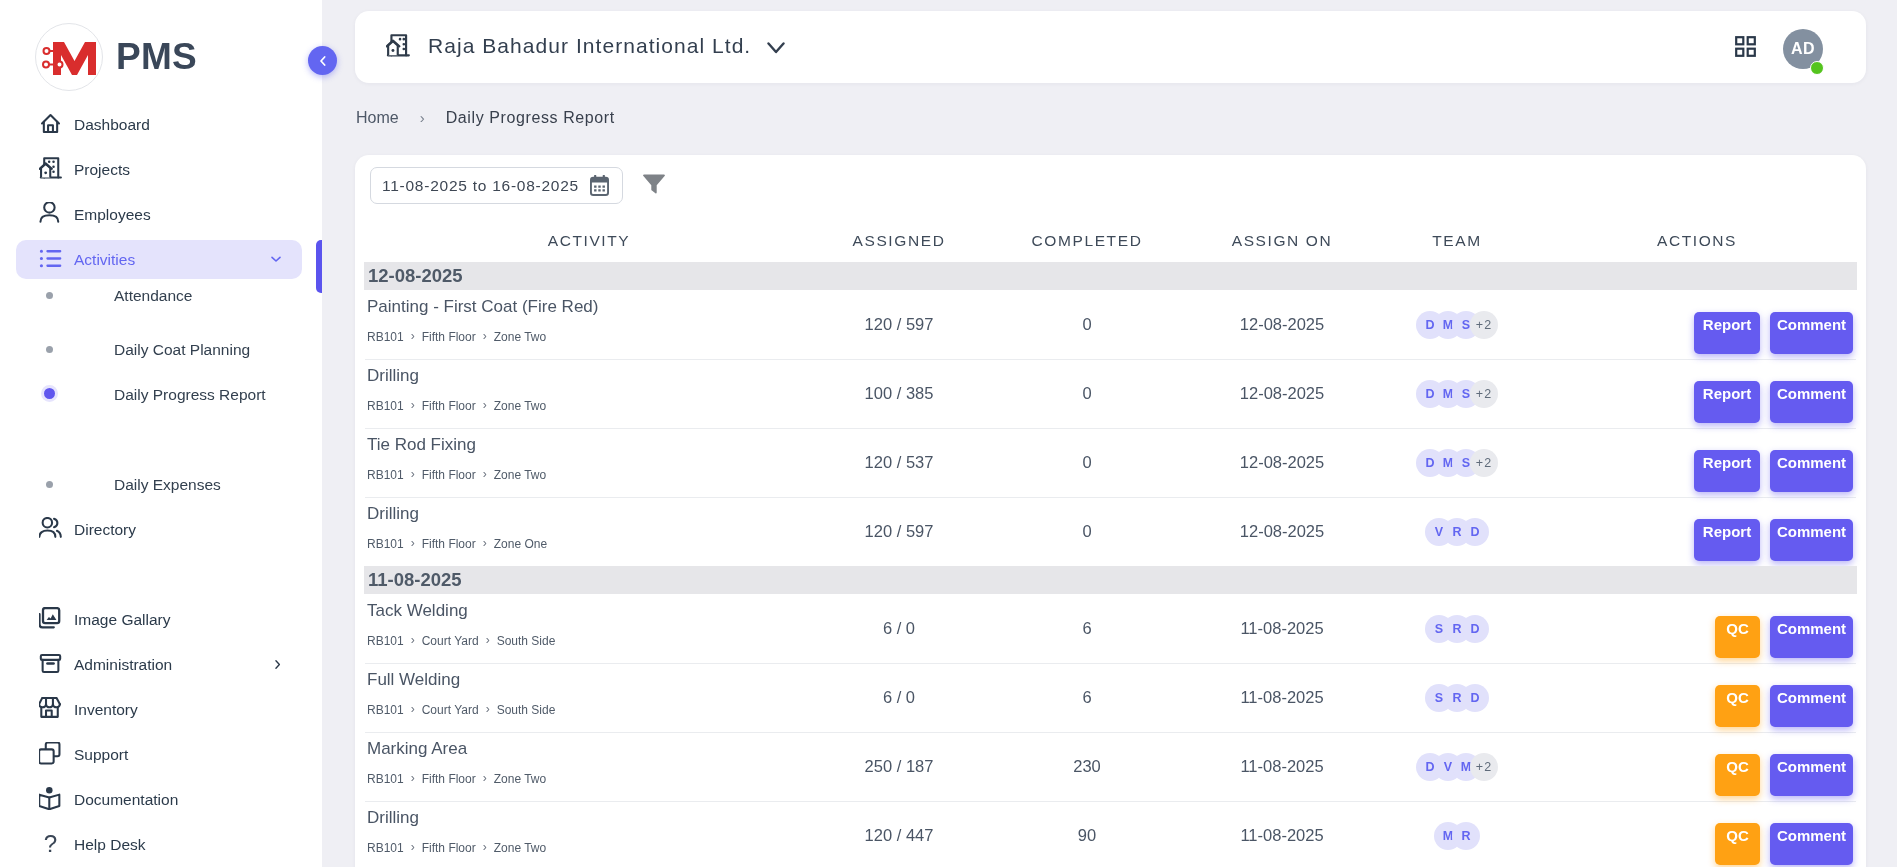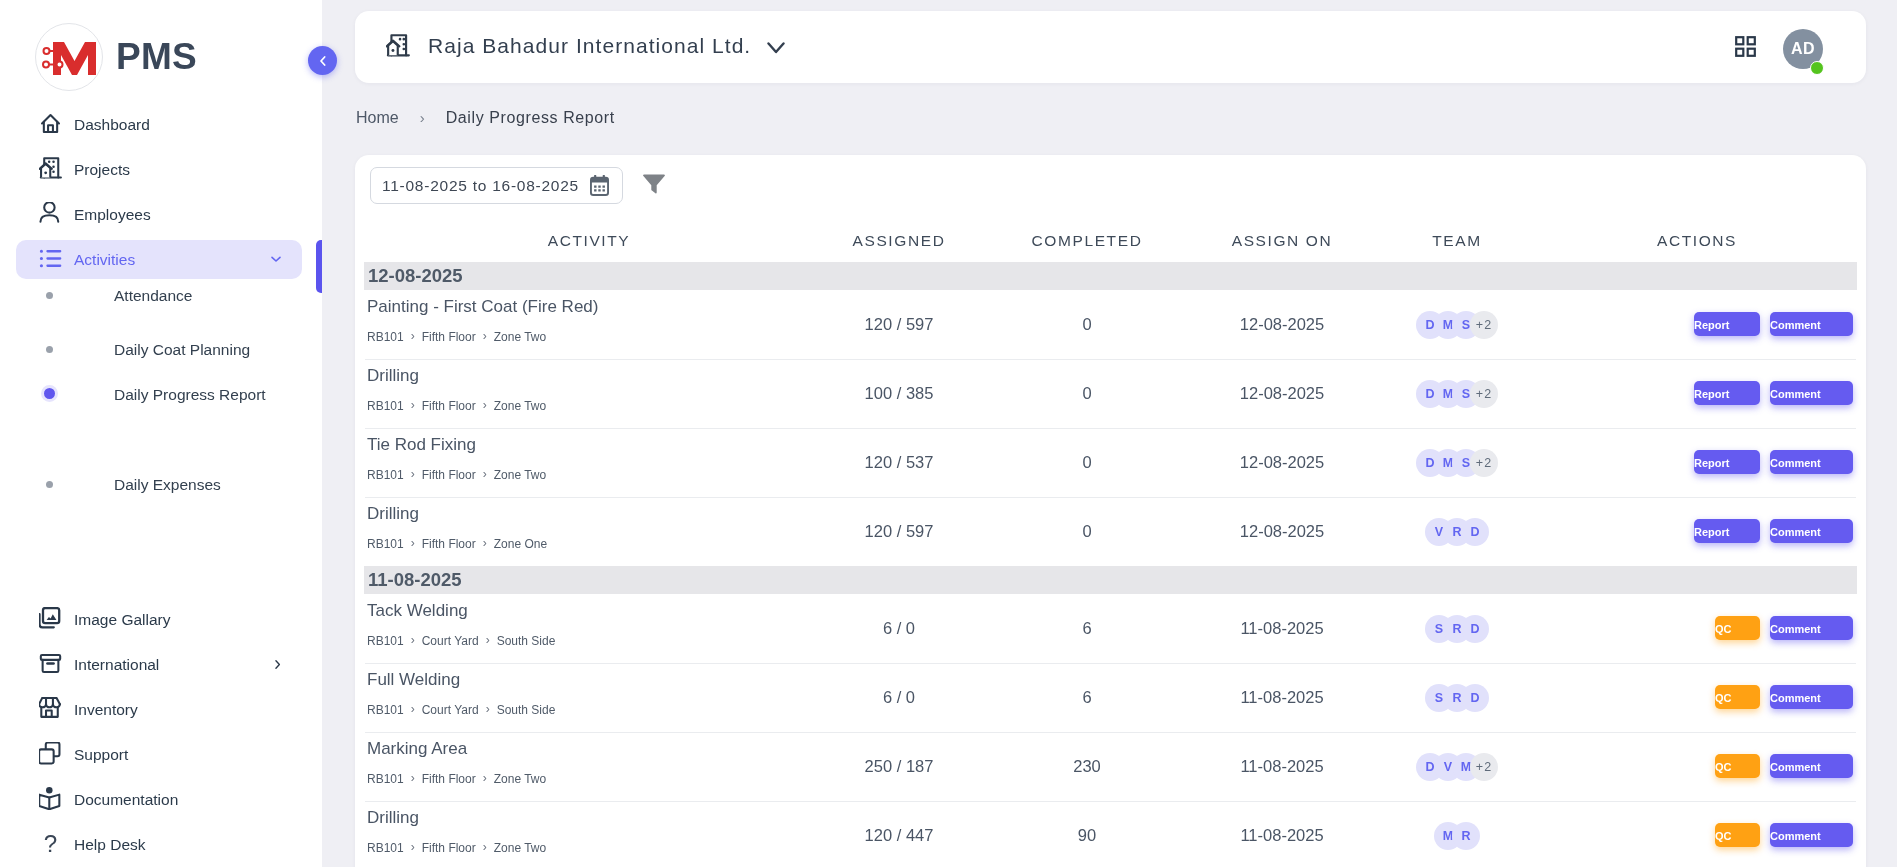--- a/index.html
+++ b/index.html
@@ -41,21 +41,21 @@
 .funnel{position:absolute;left:287px;top:18px}
 .th{position:absolute;top:77px;font-size:15.5px;font-weight:400;color:#3E4A59;letter-spacing:1.6px;width:200px;text-align:center}
 .band{position:absolute;left:9px;width:1493px;height:28px;background:#E6E6E9;color:#4F5A68;font-size:18.5px;font-weight:700;line-height:28px;padding-left:4px}
 .rowline{position:absolute;left:10px;width:1491px;height:0;border-top:1px solid #EAECEF}
 .rtitle{position:absolute;left:12px;font-size:17px;color:#4A5565;max-width:420px;white-space:nowrap}
 .rcrumb{position:absolute;left:12px;font-size:12px;color:#505B69;font-weight:500}
 .csep{display:inline-block;margin:0 7px;color:#6E7682;font-size:12px;transform:translateY(-1px)}
 .rnum{position:absolute;width:200px;text-align:center;font-size:16.5px;color:#4A5565}
 .chip{position:absolute;width:28px;height:28px;border-radius:50%;background:#E1E1FB;color:#6366F1;font-size:12.5px;font-weight:700;text-align:center;line-height:28px}
 .chip.gray{background:#E9EAEE;color:#5F6B7A;font-weight:500;letter-spacing:1px}
-.btn{position:absolute;height:24px;border-radius:5px;color:#fff;font-size:11px;font-weight:700;line-height:26px}
+.btn{position:absolute;height:42px;border-radius:5px;color:#fff;font-size:15px;font-weight:700;text-align:center;line-height:26px}
 .btn.indigo{background:#655BF0;box-shadow:0 3px 7px rgba(101,91,240,.45)}
 .btn.amber{background:#FFA113;box-shadow:0 3px 7px rgba(255,161,19,.45)}
 </style></head>
 <body>
 <div class="sidebar">
   <div class="logo">
     <svg width="66" height="66" viewBox="0 0 66 66" style="position:absolute;left:0;top:0">
       <g fill="#D92D2D">
         <polygon points="17,18 28,18 38.5,37 49,18 60,18 60,51 52,51 52,31 41,51 36,51 25,31 25,51 17,51"></polygon>
       </g>
@@ -115,35 +115,44 @@
       <span class="slabel">Daily Coat Planning</span>
     </div>
 <div class="smi" style="top:374px">
       <span class="sdot act"></span>
       <span class="slabel">Daily Progress Report</span>
     </div>
 <div class="smi" style="top:464px">
       <span class="sdot"></span>
       <span class="slabel">Daily Expenses</span>
     </div>
+<div class="mi" style="top:509px">
+      <span class="mico"><svg width="23" height="23" viewBox="2.5 2.5 19 19">
+          <circle cx="9.4" cy="7.2" r="3.9" stroke="#2A3849" stroke-width="1.7" fill="none" stroke-linecap="round" stroke-linejoin="round"></circle>
+          <path d="M2.8 18.9 C2.8 15.4 5.7 13.7 9.4 13.7 C13.1 13.7 16 15.4 16 18.9" stroke="#2A3849" stroke-width="1.7" fill="none" stroke-linecap="round" stroke-linejoin="round"></path>
+          <path d="M14.9 3.9 C16.6 4.4 17.7 5.7 17.7 7.4 C17.7 9.1 16.6 10.4 14.9 10.9" stroke="#2A3849" stroke-width="1.7" fill="none" stroke-linecap="round" stroke-linejoin="round"></path>
+          <path d="M17.3 13.9 C19.3 14.8 20.5 16.6 20.5 18.9" stroke="#2A3849" stroke-width="1.7" fill="none" stroke-linecap="round" stroke-linejoin="round"></path>
+        </svg></span>
+      <span class="mlabel">Directory</span>
+    </div>
 <div class="mi" style="top:599px">
       <span class="mico"><svg width="23" height="23" viewBox="2.5 2.5 19 19">
           <rect x="5.8" y="3.4" width="13.4" height="12.4" rx="1.8" stroke="#2A3849" stroke-width="1.9" fill="none"></rect>
           <path d="M2.9 8.4 V16.8 C2.9 18.2 4 19.3 5.4 19.3 H14.7" stroke="#2A3849" stroke-width="1.9" fill="none" stroke-linecap="round"></path>
           <path d="M8.8 13.2 L10.7 10.7 L12.1 12.1 L13.9 8.4 L16.9 13.2 Z" fill="#2A3849"></path>
         </svg></span>
       <span class="mlabel">Image Gallary</span>
     </div>
 <div class="mi" style="top:644px">
       <span class="mico"><svg width="23" height="23" viewBox="2.5 2.5 19 19">
           <rect x="4" y="5" width="16" height="4" rx="1" stroke="#2A3849" stroke-width="1.7" fill="none" stroke-linecap="round" stroke-linejoin="round"></rect>
           <path d="M5.5 9 V18 C5.5 18.6 6 19 6.6 19 H17.4 C18 19 18.5 18.6 18.5 18 V9" stroke="#2A3849" stroke-width="1.7" fill="none" stroke-linecap="round" stroke-linejoin="round"></path>
           <path d="M9.5 12 H14.5" stroke="#2A3849" stroke-width="2.2" fill="none" stroke-linecap="round"></path>
         </svg></span>
-      <span class="mlabel">International</span>
+      <span class="mlabel">Administration</span>
       <svg class="chev-r" width="15" height="15" viewBox="0 0 24 24">
         <path d="M9.5 6 L15 12 L9.5 18" stroke="#2A3849" stroke-width="2.2" fill="none" stroke-linecap="round" stroke-linejoin="round"></path>
       </svg>
     </div>
 <div class="mi" style="top:689px">
       <span class="mico"><svg width="23" height="23" viewBox="2.5 2.5 19 19">
           <path d="M5.2 3.2 H16.9 L19.8 8.4 M5.2 3.2 L2.6 8.4" stroke="#2A3849" stroke-width="1.7" fill="none" stroke-linecap="round" stroke-linejoin="round"></path>
           <path d="M2.6 8.4 a2.85 2.6 0 0 0 5.7 0 a2.85 2.6 0 0 0 5.7 0 a2.85 2.6 0 0 0 5.7 0" stroke="#2A3849" stroke-width="1.7" fill="none" stroke-linecap="round" stroke-linejoin="round"></path>
           <path d="M8.3 3.4 L8.3 8.4 M14 3.4 L14 8.4" stroke="#2A3849" stroke-width="1.7" fill="none" stroke-linecap="round" stroke-linejoin="round"></path>
           <path d="M4.4 11.2 V18.9 H18 V11.2" stroke="#2A3849" stroke-width="1.7" fill="none" stroke-linecap="round" stroke-linejoin="round"></path>

